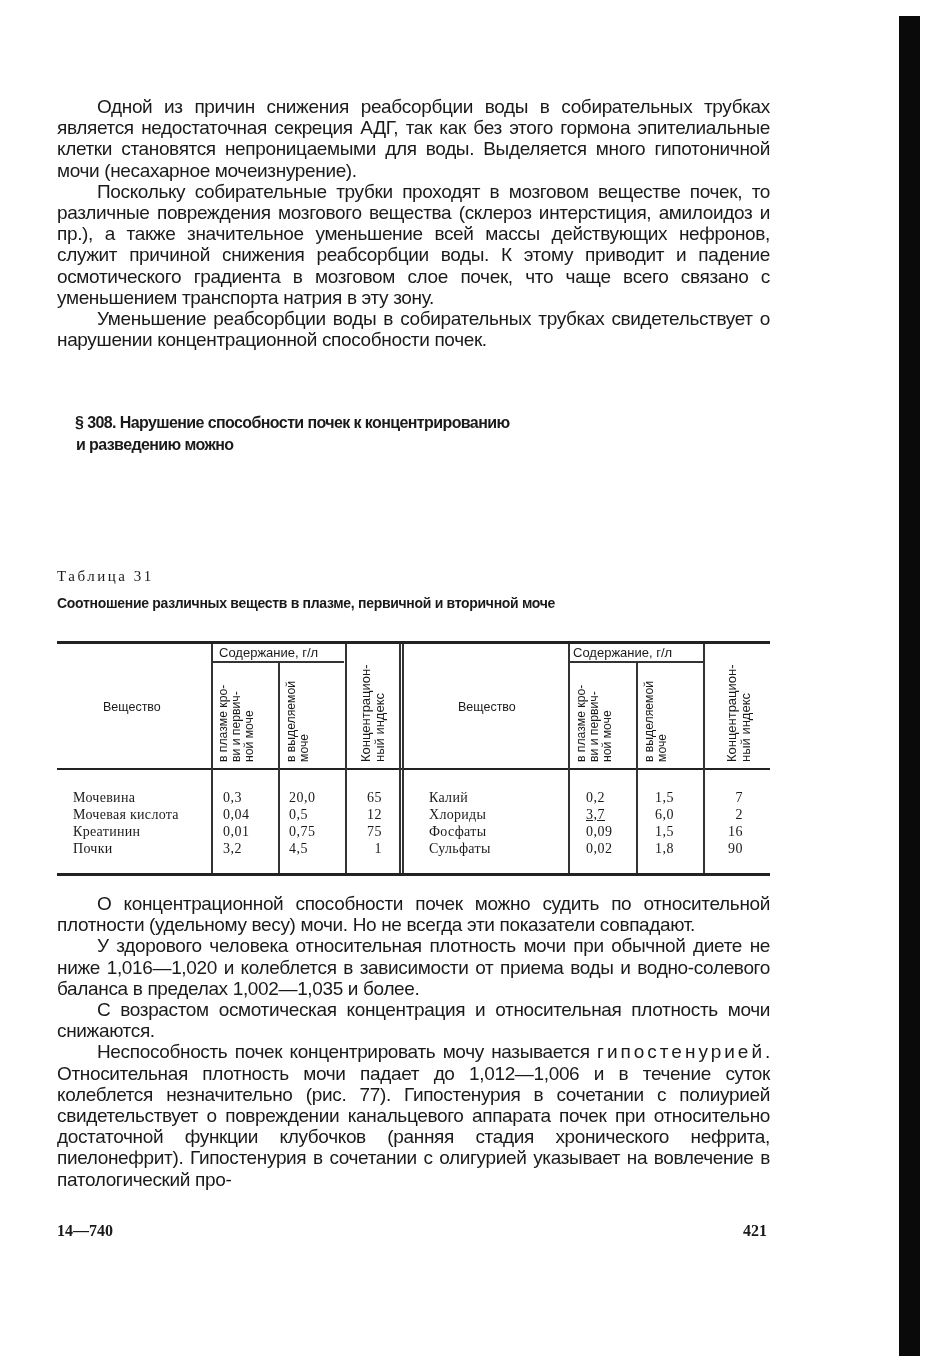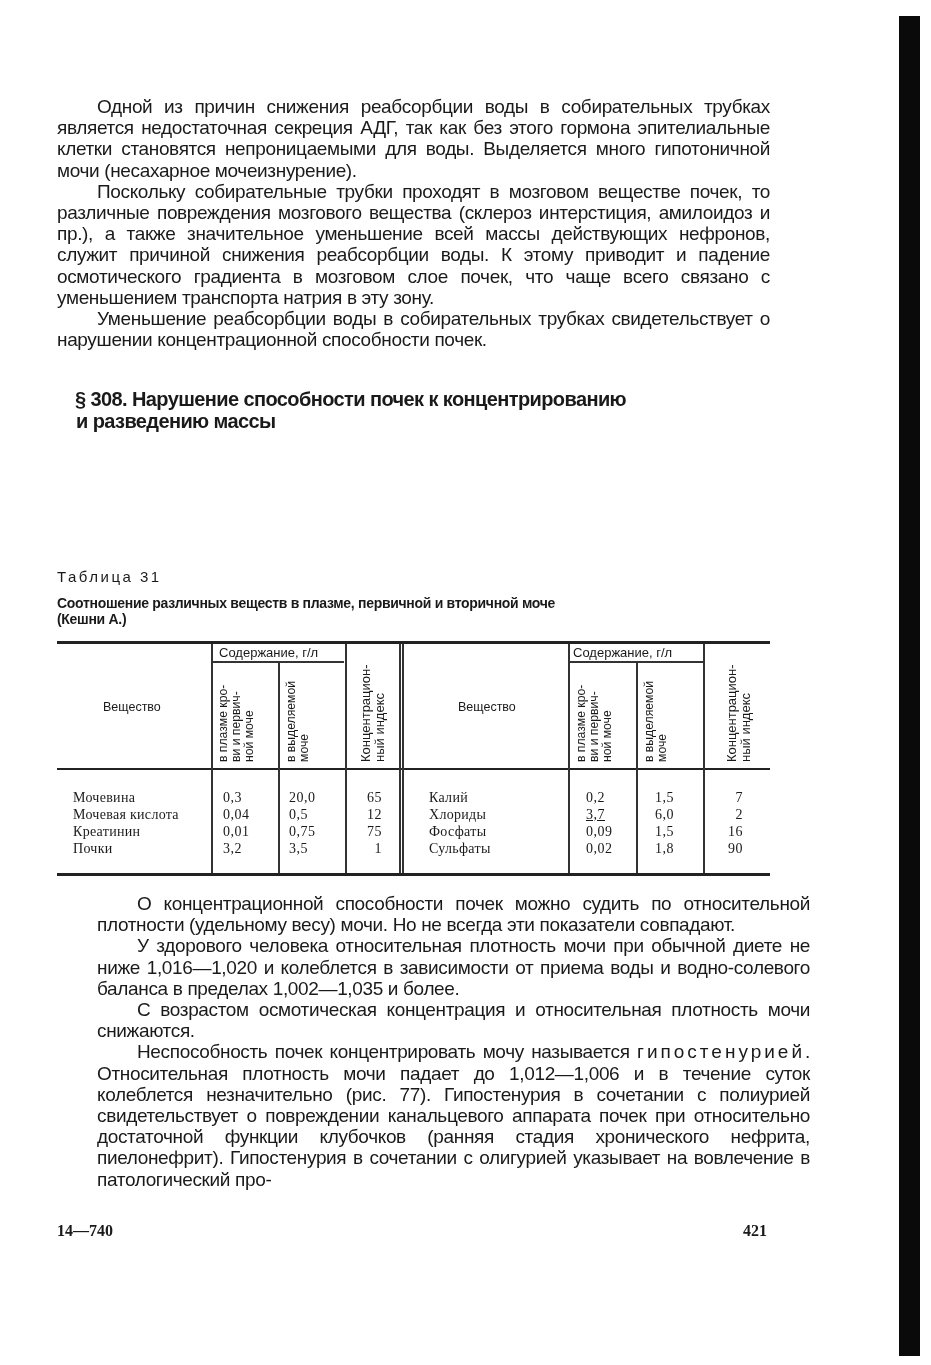--- a/index.html
+++ b/index.html
@@ -4,25 +4,25 @@
 <style>
   html, body { margin: 0; padding: 0; background: #ffffff; }
   body { width: 931px; height: 1365px; position: relative; overflow: hidden;
          font-family: "Liberation Serif", "DejaVu Serif", serif; color: #1a1a1a; }
   .page { position: absolute; left: 0; top: 0; width: 931px; height: 1109px; }
   .edge-bar { position: absolute; left: 899px; top: 16px; width: 21px; height: 1340px; background: #0a0a0a; }
   .text-block { position: absolute; left: 57px; width: 713px; font-size: 19px; line-height: 21.2px;
                 text-align: justify; font-family: "Liberation Sans Narrow", "Liberation Sans", sans-serif;
                 letter-spacing: -0.35px; }
   .text-block p { margin: 0; text-indent: 40px; }
-  .heading { position: absolute; left: 75px; top: 388px; width: 640px; font-weight: bold;
-             font-family: "Liberation Sans", sans-serif; font-size: 20px; line-height: 22px; letter-spacing: -0.6px; }
+  .heading { position: absolute; left: 75px; top: 412px; width: 640px; font-weight: bold;
+             font-family: "Liberation Sans", sans-serif; font-size: 16px; line-height: 22px; letter-spacing: -0.6px; }
   .spaced { letter-spacing: 3px; }
   .tbl-label { position: absolute; left: 57px; top: 568px; font-size: 15px; letter-spacing: 2.5px;
-               font-family: Liberation Sans, sans-serif; }
+               font-family: Liberation Serif, serif; }
   .tbl-caption { position: absolute; left: 57px; top: 595px; width: 620px; font-weight: bold; font-size: 14px;
                  line-height: 16px; font-family: "Liberation Sans", sans-serif; letter-spacing: -0.3px; }
   .table-wrap { position: absolute; left: 57px; top: 641px; width: 713px; height: 236px; }
   .hrule { position: absolute; left: 0; width: 713px; background: #222; }
   .vline { position: absolute; width: 1.5px; background: #333; }
   .cell { position: absolute; font-size: 15.5px; line-height: 17px; }
   .hdr { font-family: "Liberation Sans", sans-serif; font-size: 12.5px; }
   .rot { position: absolute; font-family: "Liberation Sans", sans-serif; font-size: 12.2px; line-height: 13px;
          transform: rotate(-90deg); transform-origin: left top; white-space: nowrap; }
   .col-data { position: absolute; font-size: 14px; line-height: 17px; white-space: pre; letter-spacing: 0.5px; }
@@ -38,28 +38,27 @@
   <div class="edge-bar"></div>
 
   <div class="text-block" style="top:96px;">
     <p>Одной из причин снижения реабсорбции воды в собирательных трубках является недостаточная секреция АДГ, так как без этого гормона эпителиальные клетки становятся непроницаемыми для воды. Выделяется много гипотоничной мочи (несахарное мочеизнурение).</p>
     <p>Поскольку собирательные трубки проходят в мозговом веществе почек, то различные повреждения мозгового вещества (склероз интерстиция, амилоидоз и пр.), а также значительное уменьшение всей массы действующих нефронов, служит причиной снижения реабсорбции воды. К этому приводит и падение осмотического градиента в мозговом слое почек, что чаще всего связано с уменьшением транспорта натрия в эту зону.</p>
     <p>Уменьшение реабсорбции воды в собирательных трубках свидетельствует о нарушении концентрационной способности почек.</p>
   </div>
 
   <div class="heading">
     <div>§ 308. Нарушение способности почек к концентрированию</div>
-    <div style="padding-left:1px;">и разведению массы</div>
+    <div style="padding-left:1px;">и разведению можно</div>
   </div>
 
 
   <div class="tbl-label">Таблица 31</div>
   <div class="tbl-caption">
     <div>Соотношение различных веществ в плазме, первичной и вторичной моче</div>
-    <div>(Кешни А.)</div>
   </div>
 
   <div class="table-wrap">
 
     <div class="hrule" style="top:0;height:2.5px;"></div>
     <div class="hrule" style="top:127px;height:2px;"></div>
     <div class="hrule" style="top:232px;height:3px;"></div>
     <div style="position:absolute;left:154px;top:20px;width:133px;height:1.5px;background:#333;"></div>
     <div style="position:absolute;left:511px;top:20px;width:135px;height:1.5px;background:#333;"></div>
 
@@ -108,21 +107,21 @@
       </div>
       <div>
         <div class="col-data" style="top: 182px; left: 16px; letter-spacing: 0.3px;">Креатинин</div>
         <div class="col-data" style="top: 182px; left: 166px;">0,01</div>
         <div class="col-data" style="top: 182px; left: 232px;">0,75</div>
         <div class="col-data" style="top: 182px; right: 388px; text-align: right;">75</div>
       </div>
       <div>
         <div class="col-data" style="top: 199px; left: 16px; letter-spacing: 0.3px;">Почки</div>
         <div class="col-data" style="top: 199px; left: 166px;">3,2</div>
-        <div class="col-data" style="top: 199px; left: 232px;">3,5</div>
+        <div class="col-data" style="top: 199px; left: 232px;">4,5</div>
         <div class="col-data" style="top: 199px; right: 388px; text-align: right;">1</div>
       </div>
       <div>
         <div class="col-data" style="top: 148px; left: 372px; letter-spacing: 0.3px;">Калий</div>
         <div class="col-data" style="top: 148px; left: 529px;">0,2</div>
         <div class="col-data" style="top: 148px; left: 598px;">1,5</div>
         <div class="col-data" style="top: 148px; right: 27px; text-align: right;">7</div>
       </div>
       <div>
         <div class="col-data" style="top: 165px; left: 372px; letter-spacing: 0.3px;">Хлориды</div>
@@ -137,21 +136,21 @@
         <div class="col-data" style="top: 182px; right: 27px; text-align: right;">16</div>
       </div>
       <div>
         <div class="col-data" style="top: 199px; left: 372px; letter-spacing: 0.3px;">Сульфаты</div>
         <div class="col-data" style="top: 199px; left: 529px;">0,02</div>
         <div class="col-data" style="top: 199px; left: 598px;">1,8</div>
         <div class="col-data" style="top: 199px; right: 27px; text-align: right;">90</div>
       </div>
     </div>
 
-  <div class="text-block" style="top:893px;margin-left:40px;">
+  <div class="text-block" style="top:893px;">
     <p>О концентрационной способности почек можно судить по относительной плотности (удельному весу) мочи. Но не всегда эти показатели совпадают.</p>
     <p>У здорового человека относительная плотность мочи при обычной диете не ниже 1,016—1,020 и колеблется в зависимости от приема воды и водно-солевого баланса в пределах 1,002—1,035 и более.</p>
     <p>С возрастом осмотическая концентрация и относительная плотность мочи снижаются.</p>
     <p><span>Неспособность почек концентрировать мочу называется </span><span class="spaced">гипостенурией</span><span>. Относительная плотность мочи падает до 1,012—1,006 и в течение суток колеблется незначительно (рис. 77). Гипостенурия в сочетании с полиурией свидетельствует о повреждении канальцевого аппарата почек при относительно достаточной функции клубочков (ранняя стадия хронического нефрита, пиелонефрит). Гипостенурия в сочетании с олигурией указывает на вовлечение в патологический про-</span></p>
   </div>
 
   <div class="footer-left">14—740</div>
   <div class="footer-right">421</div>
 </div>
 

